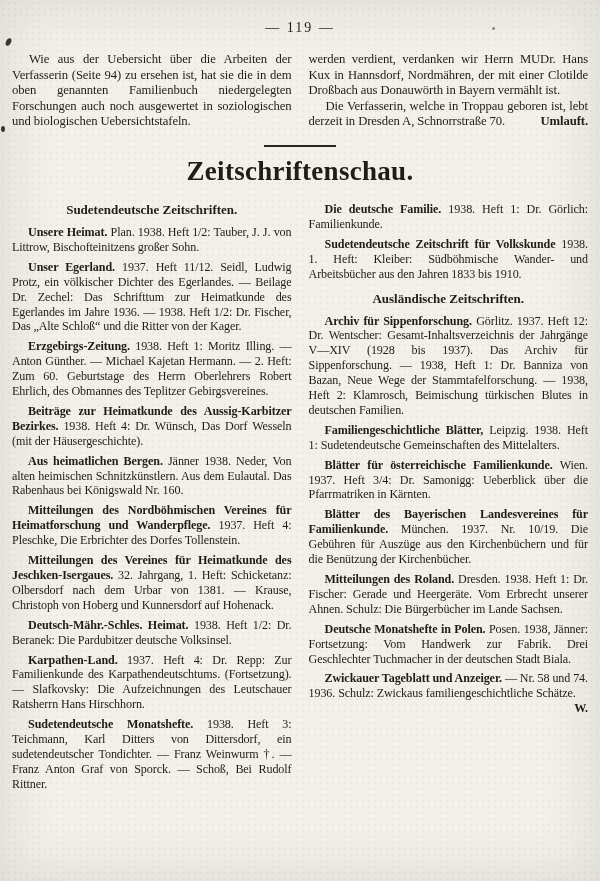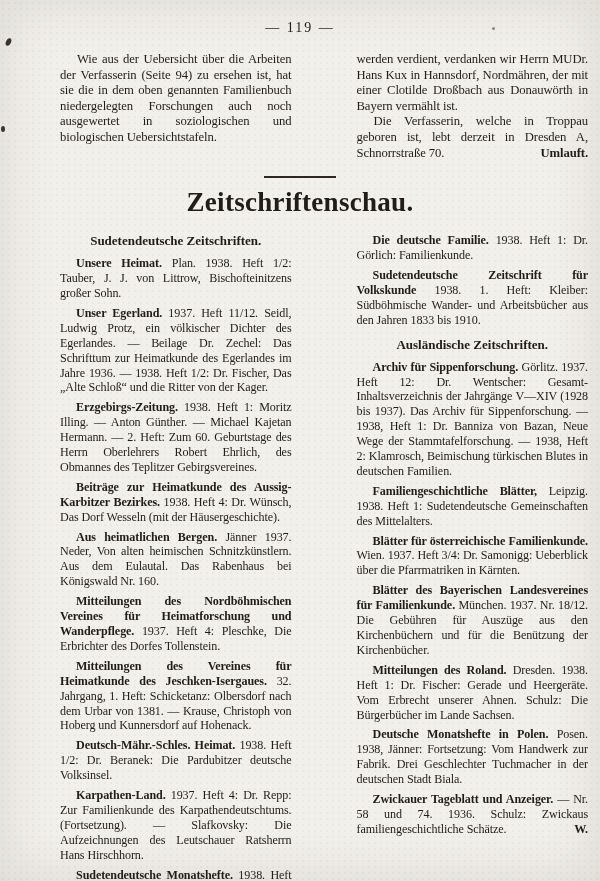--- a/index.html
+++ b/index.html
@@ -20,21 +20,21 @@
     overflow:hidden;
     color:#201c16;
   }
   .page-number {
     text-align:center;
     font-size:14px;
     letter-spacing:2px;
     margin:8px 0 16px 0;
   }
   .columns { display:flex; gap:17px; }
-  .col { flex:1 1 0; min-width:0; text-align:justify;margin-left:48px; }
+  .col { flex:1 1 0; min-width:0; text-align:justify; }
   .para {
     margin:0;
     font-size:12.7px;
     line-height:15.6px;
     letter-spacing:-0.1px;
   }
   .indent { text-indent:17px; }
   .divider {
     width:72px;
     border:none;
@@ -94,38 +94,38 @@
   <h1 class="main-title">Zeitschriftenschau.</h1>
 
   <div class="columns">
     <div class="col">
       <h2 class="subheading">Sudetendeutsche Zeitschriften.</h2>
       <div>
           <p class="entry"><b class="entry-title">Unsere Heimat.</b> <span class="entry-text">Plan. 1938. Heft 1/2: Tauber, J. J. von Littrow, Bischofteinitzens großer Sohn.</span></p>
           <p class="entry"><b class="entry-title">Unser Egerland.</b> <span class="entry-text">1937. Heft 11/12. Seidl, Ludwig Protz, ein völkischer Dichter des Egerlandes. — Beilage Dr. Zechel: Das Schrifttum zur Heimatkunde des Egerlandes im Jahre 1936. — 1938. Heft 1/2: Dr. Fischer, Das „Alte Schloß“ und die Ritter von der Kager.</span></p>
           <p class="entry"><b class="entry-title">Erzgebirgs-Zeitung.</b> <span class="entry-text">1938. Heft 1: Moritz Illing. — Anton Günther. — Michael Kajetan Hermann. — 2. Heft: Zum 60. Geburtstage des Herrn Oberlehrers Robert Ehrlich, des Obmannes des Teplitzer Gebirgsvereines.</span></p>
           <p class="entry"><b class="entry-title">Beiträge zur Heimatkunde des Aussig-Karbitzer Bezirkes.</b> <span class="entry-text">1938. Heft 4: Dr. Wünsch, Das Dorf Wesseln (mit der Häusergeschichte).</span></p>
-          <p class="entry"><b class="entry-title">Aus heimatlichen Bergen.</b> <span class="entry-text">Jänner 1937. Neder, Von alten heimischen Schnitzkünstlern. Aus dem Eulautal. Das Rabenhaus bei Königswald Nr. 160.</span></p>
+          <p class="entry"><b class="entry-title">Aus heimatlichen Bergen.</b> <span class="entry-text">Jänner 1938. Neder, Von alten heimischen Schnitzkünstlern. Aus dem Eulautal. Das Rabenhaus bei Königswald Nr. 160.</span></p>
           <p class="entry"><b class="entry-title">Mitteilungen des Nordböhmischen Vereines für Heimatforschung und Wanderpflege.</b> <span class="entry-text">1937. Heft 4: Pleschke, Die Erbrichter des Dorfes Tollenstein.</span></p>
           <p class="entry"><b class="entry-title">Mitteilungen des Vereines für Heimatkunde des Jeschken-Isergaues.</b> <span class="entry-text">32. Jahrgang, 1. Heft: Schicketanz: Olbersdorf nach dem Urbar von 1381. — Krause, Christoph von Hoberg und Kunnersdorf auf Hohenack.</span></p>
           <p class="entry"><b class="entry-title">Deutsch-Mähr.-Schles. Heimat.</b> <span class="entry-text">1938. Heft 1/2: Dr. Beranek: Die Pardubitzer deutsche Volksinsel.</span></p>
           <p class="entry"><b class="entry-title">Karpathen-Land.</b> <span class="entry-text">1937. Heft 4: Dr. Repp: Zur Familienkunde des Karpathendeutschtums. (Fortsetzung). — Slafkovsky: Die Aufzeichnungen des Leutschauer Ratsherrn Hans Hirschhorn.</span></p>
           <p class="entry"><b class="entry-title">Sudetendeutsche Monatshefte.</b> <span class="entry-text">1938. Heft 3: Teichmann, Karl Ditters von Dittersdorf, ein sudetendeutscher Tondichter. — Franz Weinwurm †. — Franz Anton Graf von Sporck. — Schoß, Bei Rudolf Rittner.</span></p>
         </div>
     </div>
     <div class="col">
       <div>
           <p class="entry"><b class="entry-title">Die deutsche Familie.</b> <span class="entry-text">1938. Heft 1: Dr. Görlich: Familienkunde.</span></p>
           <p class="entry"><b class="entry-title">Sudetendeutsche Zeitschrift für Volkskunde</b> <span class="entry-text">1938. 1. Heft: Kleiber: Südböhmische Wander- und Arbeitsbücher aus den Jahren 1833 bis 1910.</span></p>
         </div>
       <h2 class="subheading mid">Ausländische Zeitschriften.</h2>
       <div>
           <p class="entry"><b class="entry-title">Archiv für Sippenforschung.</b> <span class="entry-text">Görlitz. 1937. Heft 12: Dr. Wentscher: Gesamt-Inhaltsverzeichnis der Jahrgänge V—XIV (1928 bis 1937). Das Archiv für Sippenforschung. — 1938, Heft 1: Dr. Banniza von Bazan, Neue Wege der Stammtafelforschung. — 1938, Heft 2: Klamrosch, Beimischung türkischen Blutes in deutschen Familien.</span></p>
           <p class="entry"><b class="entry-title">Familiengeschichtliche Blätter,</b> <span class="entry-text">Leipzig. 1938. Heft 1: Sudetendeutsche Gemeinschaften des Mittelalters.</span></p>
           <p class="entry"><b class="entry-title">Blätter für österreichische Familienkunde.</b> <span class="entry-text">Wien. 1937. Heft 3/4: Dr. Samonigg: Ueberblick über die Pfarrmatriken in Kärnten.</span></p>
-          <p class="entry"><b class="entry-title">Blätter des Bayerischen Landesvereines für Familienkunde.</b> <span class="entry-text">München. 1937. Nr. 18/12. Die Gebühren für Auszüge aus den Kirchenbüchern und für die Benützung der Kirchenbücher.</span></p>
+          <p class="entry"><b class="entry-title">Blätter des Bayerischen Landesvereines für Familienkunde.</b> <span class="entry-text">München. 1937. Nr. 10/19. Die Gebühren für Auszüge aus den Kirchenbüchern und für die Benützung der Kirchenbücher.</span></p>
           <p class="entry"><b class="entry-title">Mitteilungen des Roland.</b> <span class="entry-text">Dresden. 1938. Heft 1: Dr. Fischer: Gerade und Heergeräte. Vom Erbrecht unserer Ahnen. Schulz: Die Bürgerbücher im Lande Sachsen.</span></p>
           <p class="entry"><b class="entry-title">Deutsche Monatshefte in Polen.</b> <span class="entry-text">Posen. 1938, Jänner: Fortsetzung: Vom Handwerk zur Fabrik. Drei Geschlechter Tuchmacher in der deutschen Stadt Biala.</span></p>
           <p class="entry"><b class="entry-title">Zwickauer Tageblatt und Anzeiger.</b> <span class="entry-text">— Nr. 58 und 74. 1936. Schulz: Zwickaus familiengeschichtliche Schätze.</span><span class="sig">W.</span></p>
         </div>
     </div>
   </div>
 </div>
 
 </body></html>

